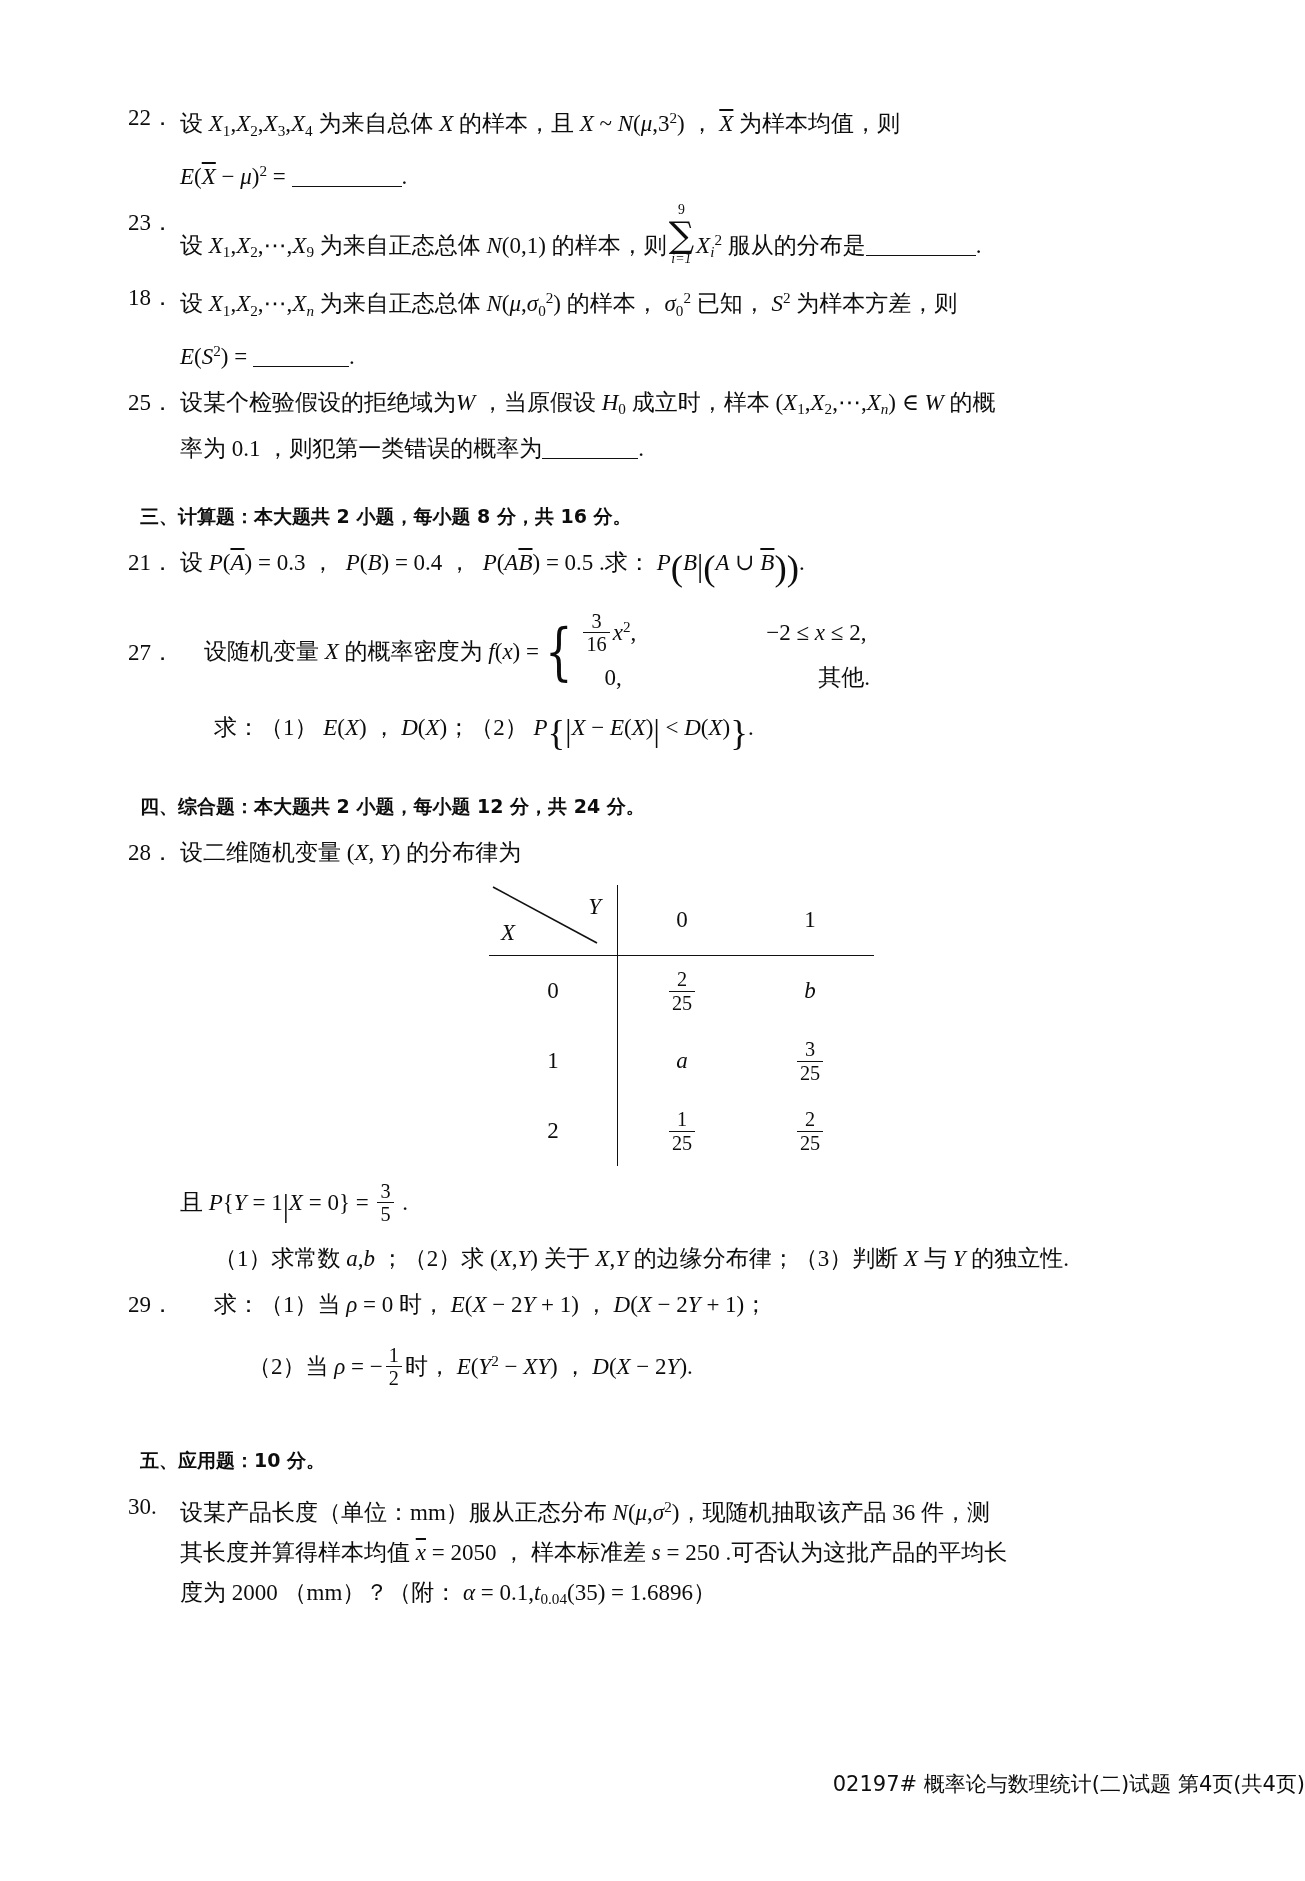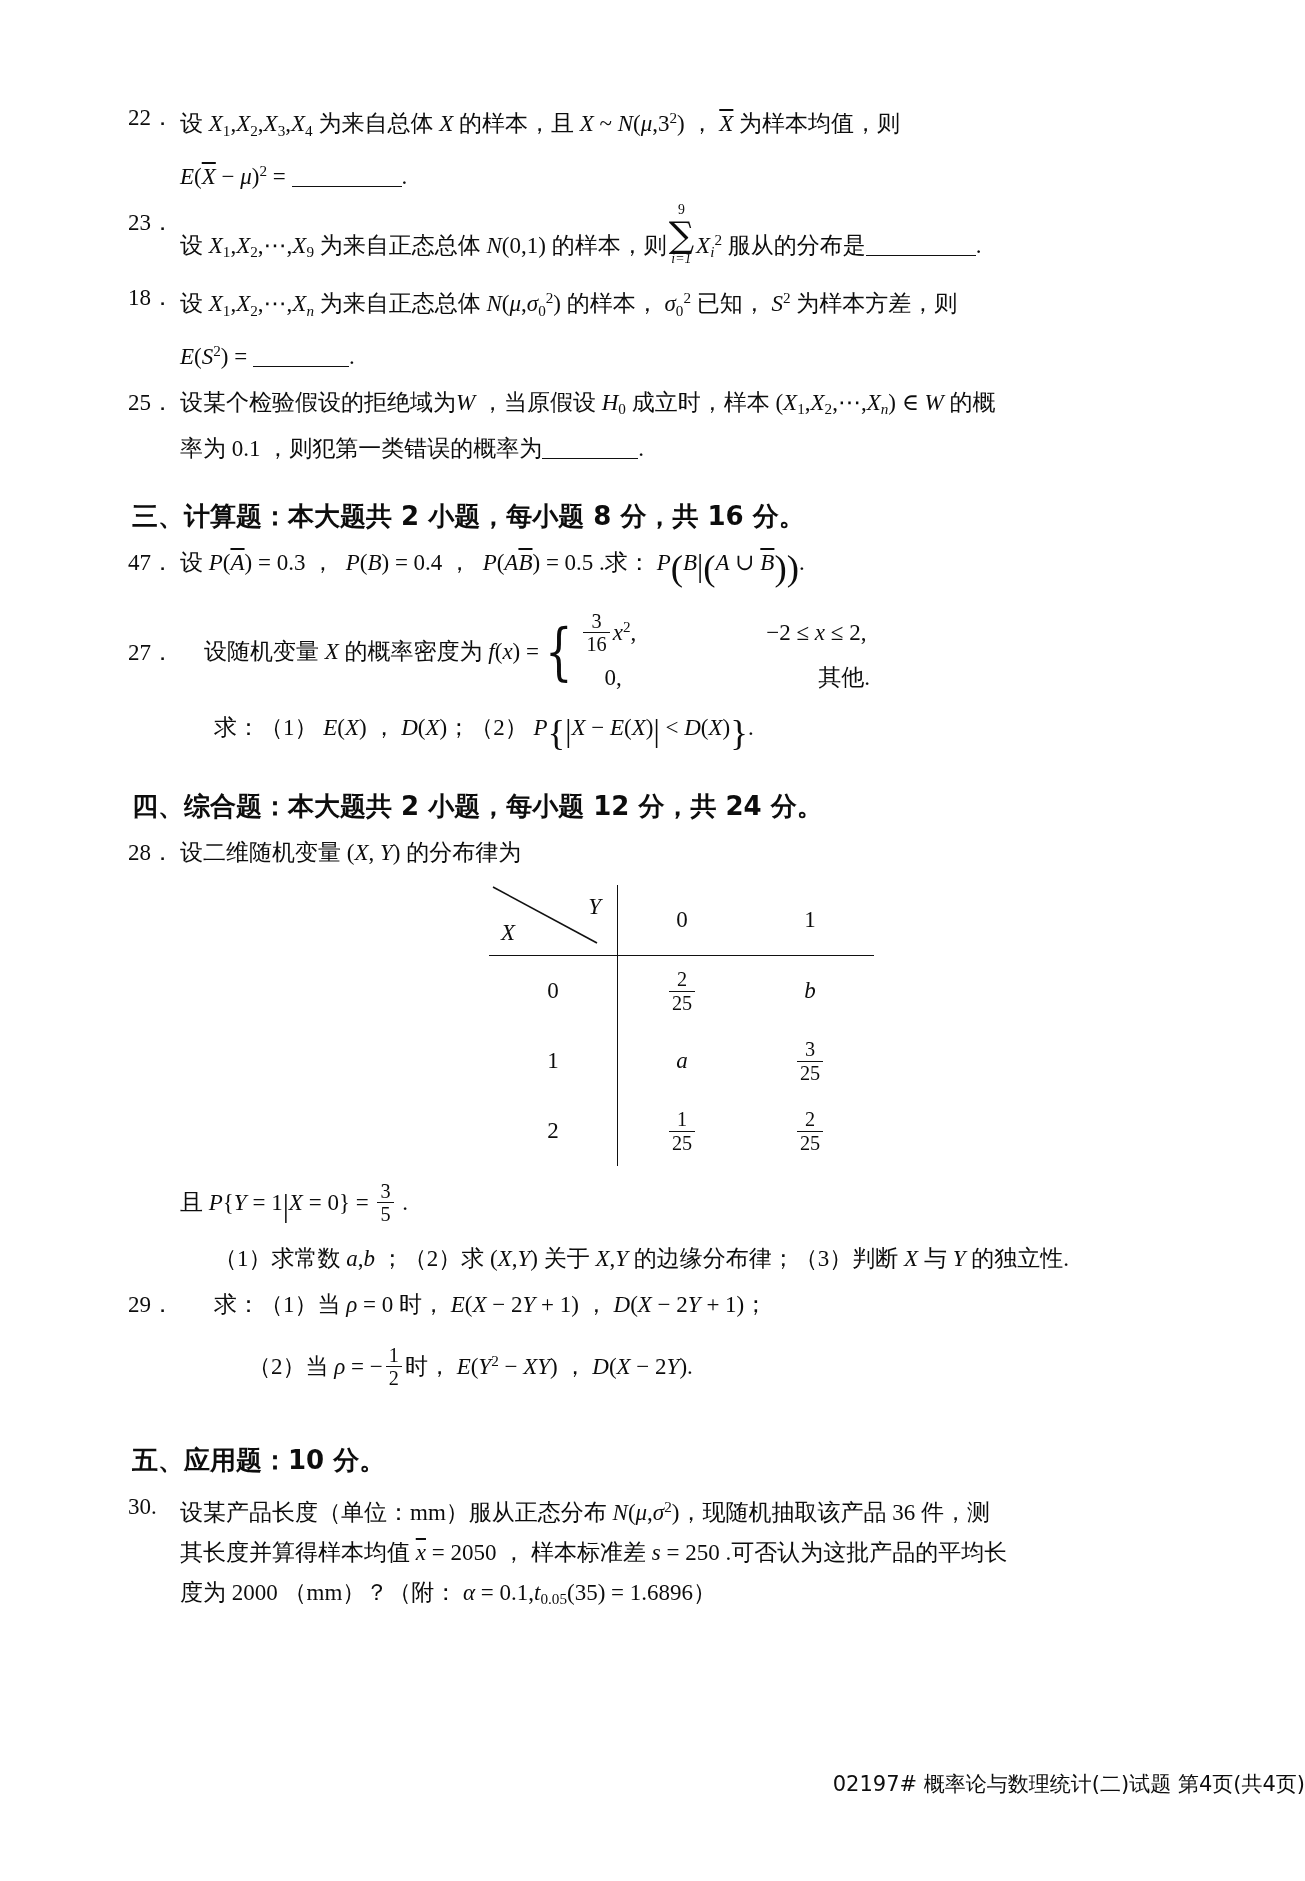--- a/index.html
+++ b/index.html
@@ -75,22 +75,22 @@
     display: inline-block;
     border-bottom: 1.5px solid #111;
     width: 110px;
     height: 1em;
     vertical-align: -0.12em;
   }
   .blank.short { width: 96px; }
   .sect {
     font-family: "DejaVu Sans", "Liberation Sans", sans-serif;
     font-weight: bold;
-    font-size: 26px;
-    margin: 30px 0 10px 4px;
+    font-size: 19px;
+    margin: 30px 0 10px 12px;
     line-height: 34px;
   }
   .frac {
     display: inline-block;
     vertical-align: -0.55em;
     text-align: center;
     font-size: 0.88em;
     line-height: 1.12;
     margin: 0 3px;
   }
@@ -235,21 +235,21 @@
         </span>
         <span class="line">
           率为 0.1 ，则犯第一类错误的概率为<span class="blank short"></span>.
         </span>
       </div>
     </div>
 
     <div class="sect">三、计算题：本大题共 2 小题，每小题 8 分，共 16 分。</div>
 
     <div class="q">
-      <div class="qnum">47．</div>
+      <div class="qnum">21．</div>
       <div class="qbody">
         <span class="line">
           设&nbsp;<span class="it">P</span>(<span class="ovl it">A</span>)&nbsp;=&nbsp;0.3&nbsp;，&nbsp;&nbsp;<span class="it">P</span>(<span class="it">B</span>)&nbsp;=&nbsp;0.4&nbsp;，&nbsp;&nbsp;<span class="it">P</span>(<span class="it">A</span><span class="ovl it">B</span>)&nbsp;=&nbsp;0.5&nbsp;.求：&nbsp;<span class="it">P</span><span class="bigparen">(</span><span class="it">B</span><span class="vbar">|</span><span class="bigparen">(</span><span class="it">A</span>&nbsp;∪&nbsp;<span class="ovl it">B</span><span class="bigparen">)</span><span class="bigparen">)</span>.
         </span>
       </div>
     </div>
 
     <div class="q" style="margin-top:16px;">
       <div class="qnum" style="line-height:96px;">27．</div>
       <div class="qbody">
@@ -353,21 +353,21 @@
     <div class="q">
       <div class="qnum">30.</div>
       <div class="qbody">
         <span class="line">
           设某产品长度（单位：mm）服从正态分布&nbsp;<span class="it">N</span>(<span class="it">μ</span>,<span class="it">σ</span><span class="sup">2</span>)，现随机抽取该产品 36 件，测
         </span>
         <span class="line">
           其长度并算得样本均值&nbsp;<span class="ovl it">x</span>&nbsp;=&nbsp;2050&nbsp;， 样本标准差&nbsp;<span class="it">s</span>&nbsp;=&nbsp;250&nbsp;.可否认为这批产品的平均长
         </span>
         <span class="line">
-          度为 2000 （mm）？（附：&nbsp;<span class="it">α</span>&nbsp;=&nbsp;0.1,<span class="it">t</span><span class="subn">0.05</span>(35)&nbsp;=&nbsp;1.6896）
+          度为 2000 （mm）？（附：&nbsp;<span class="it">α</span>&nbsp;=&nbsp;0.1,<span class="it">t</span><span class="subn">0.04</span>(35)&nbsp;=&nbsp;1.6896）
         </span>
       </div>
     </div>
 
   </div>
 
   <div class="footer">02197# 概率论与数理统计(二)试题 第4页(共4页)</div>
 </div>
 
 </body></html>

